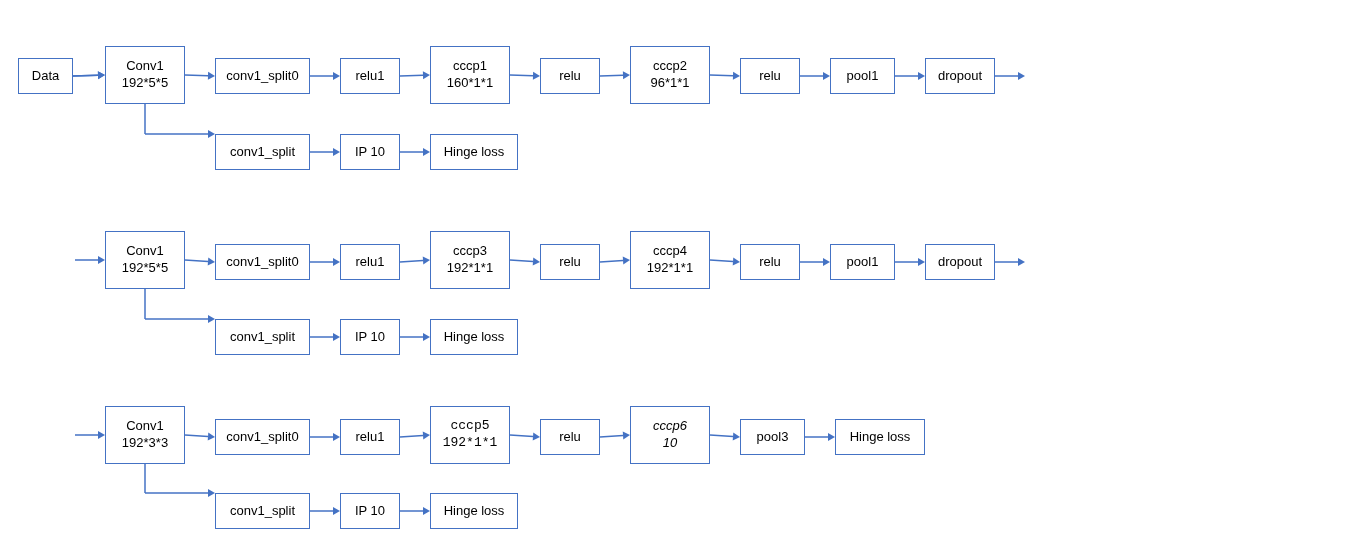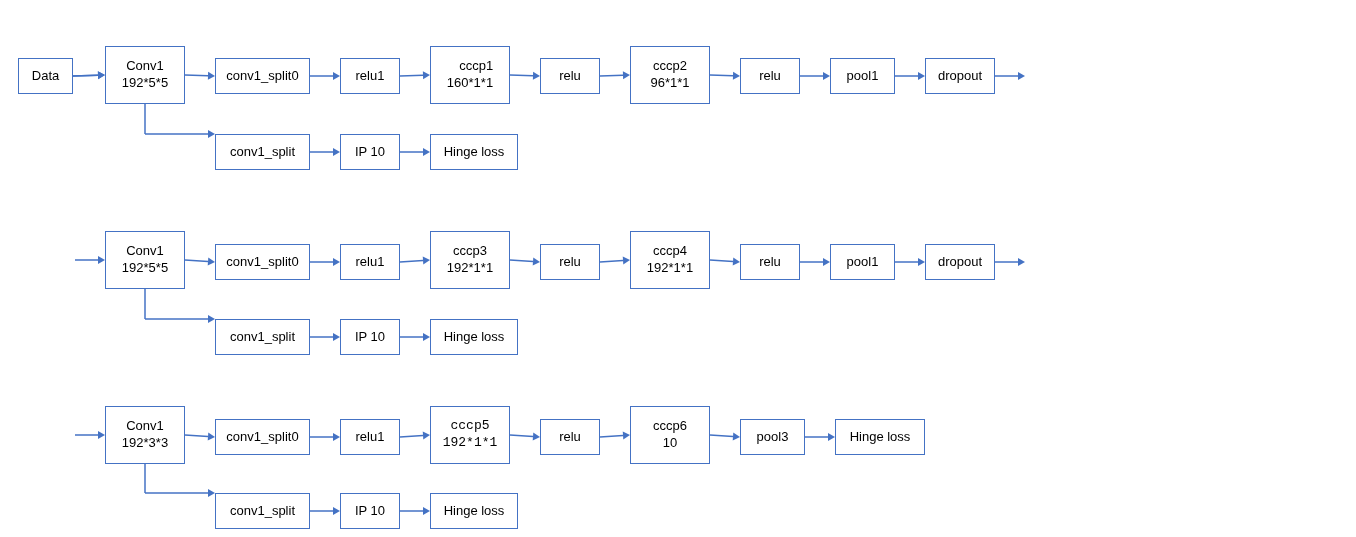--- a/index.html
+++ b/index.html
@@ -128,21 +128,21 @@
       <line x1="145" y1="477" x2="208" y2="477" stroke="#4472C4" stroke-width="1.5"></line>
           <polygon points="215,477 208,481 208,473" fill="#4472C4"></polygon>
       <line x1="73" y1="60" x2="98.00341546739045" y2="59.21864326664405" stroke="#4472C4" stroke-width="1.5"></line>
           <polygon points="105,59 98.12835447690134,63.21669157099237 97.87847645787957,55.220594962295735" fill="#4472C4"></polygon>
     </svg>
   <div id="nodes-container">
       <div class="node" style="left: 18px; top: 42px; width: 55px; height: 36px;">Data</div>
       <div class="node" style="left: 105px; top: 30px; width: 80px; height: 58px;">Conv1<br>192*5*5</div>
       <div class="node" style="left: 215px; top: 42px; width: 95px; height: 36px;">conv1_split0</div>
       <div class="node" style="left: 340px; top: 42px; width: 60px; height: 36px;">relu1</div>
-      <div class="node" style="left: 430px; top: 30px; width: 80px; height: 58px; text-align: right;">cccp1<br>160*1*1</div>
+      <div class="node" style="left: 430px; top: 30px; width: 80px; height: 58px;">cccp1<br>160*1*1</div>
       <div class="node" style="left: 540px; top: 42px; width: 60px; height: 36px;">relu</div>
       <div class="node" style="left: 630px; top: 30px; width: 80px; height: 58px;">cccp2<br>96*1*1</div>
       <div class="node" style="left: 740px; top: 42px; width: 60px; height: 36px;">relu</div>
       <div class="node" style="left: 830px; top: 42px; width: 65px; height: 36px;">pool1</div>
       <div class="node" style="left: 925px; top: 42px; width: 70px; height: 36px;">dropout</div>
       <div class="node" style="left: 215px; top: 118px; width: 95px; height: 36px;">conv1_split</div>
       <div class="node" style="left: 340px; top: 118px; width: 60px; height: 36px;">IP 10</div>
       <div class="node" style="left: 430px; top: 118px; width: 88px; height: 36px;">Hinge loss</div>
       <div class="node" style="left: 105px; top: 215px; width: 80px; height: 58px;">Conv1<br>192*5*5</div>
       <div class="node" style="left: 215px; top: 228px; width: 95px; height: 36px;">conv1_split0</div>
@@ -154,21 +154,21 @@
       <div class="node" style="left: 830px; top: 228px; width: 65px; height: 36px;">pool1</div>
       <div class="node" style="left: 925px; top: 228px; width: 70px; height: 36px;">dropout</div>
       <div class="node" style="left: 215px; top: 303px; width: 95px; height: 36px;">conv1_split</div>
       <div class="node" style="left: 340px; top: 303px; width: 60px; height: 36px;">IP 10</div>
       <div class="node" style="left: 430px; top: 303px; width: 88px; height: 36px;">Hinge loss</div>
       <div class="node" style="left: 105px; top: 390px; width: 80px; height: 58px;">Conv1<br>192*3*3</div>
       <div class="node" style="left: 215px; top: 403px; width: 95px; height: 36px;">conv1_split0</div>
       <div class="node" style="left: 340px; top: 403px; width: 60px; height: 36px;">relu1</div>
       <div class="node" style="left: 430px; top: 390px; width: 80px; height: 58px; font-family: Liberation Mono, monospace;">cccp5<br>192*1*1</div>
       <div class="node" style="left: 540px; top: 403px; width: 60px; height: 36px;">relu</div>
-      <div class="node" style="left: 630px; top: 390px; width: 80px; height: 58px;">cccp6<br>10</div>
+      <div class="node" style="left: 630px; top: 390px; width: 80px; height: 58px; font-style: italic;">cccp6<br>10</div>
       <div class="node" style="left: 740px; top: 403px; width: 65px; height: 36px;">pool3</div>
       <div class="node" style="left: 835px; top: 403px; width: 90px; height: 36px;">Hinge loss</div>
       <div class="node" style="left: 215px; top: 477px; width: 95px; height: 36px;">conv1_split</div>
       <div class="node" style="left: 340px; top: 477px; width: 60px; height: 36px;">IP 10</div>
       <div class="node" style="left: 430px; top: 477px; width: 88px; height: 36px;">Hinge loss</div>
       <div class="node" style="left: 18px; top: 42px; width: 55px; height: 36px;">Data</div>
     </div>
   <div class="watermark"></div>
 </div>
 

